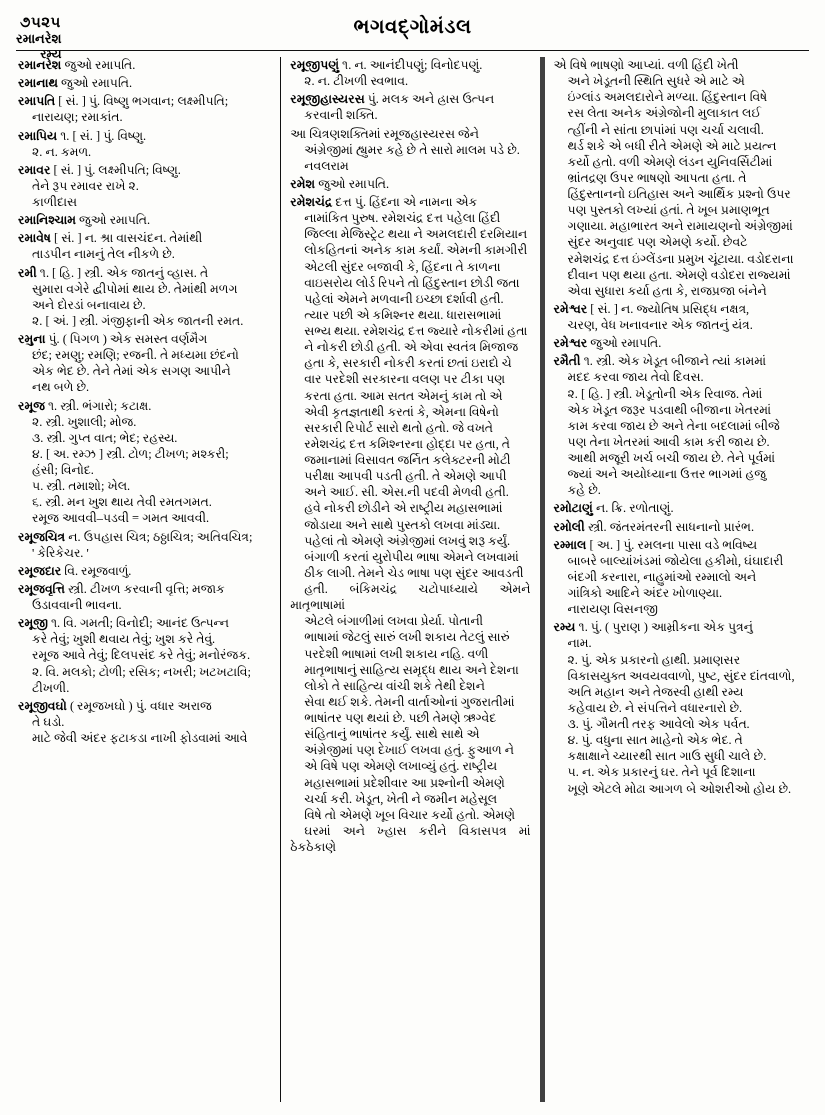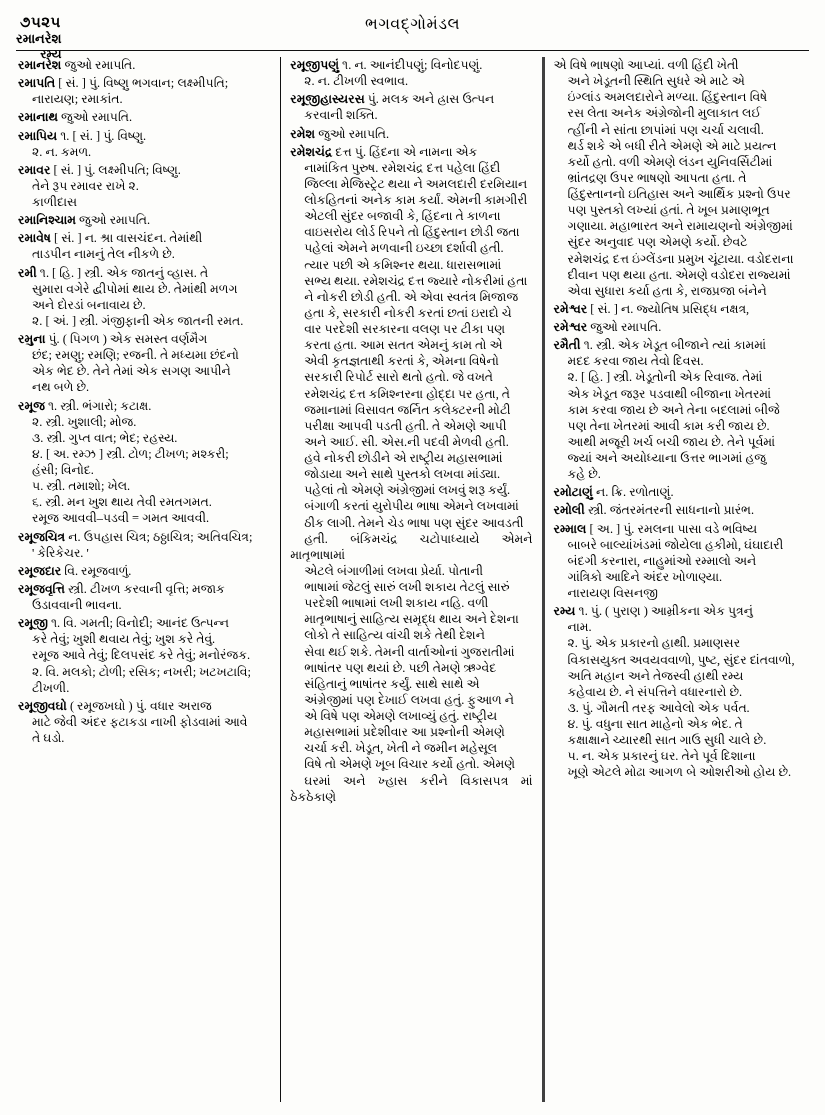--- a/index.html
+++ b/index.html
@@ -35,22 +35,22 @@
     font-size: 15px;
     font-weight: bold;
     letter-spacing: 0.5px;
     padding-left: 4px;
   }
   .running-title {
     position: absolute;
     left: 0;
     right: 0;
     text-align: center;
-    font-size: 16px;
-    font-weight: normal;
+    font-size: 20px;
+    font-weight: bold;
     letter-spacing: 0.5px;
     top: 1px;
   }
   .header-right {
     text-align: right;
     font-size: 13px;
     font-weight: bold;
     line-height: 1.25;
     padding-right: 4px;
     z-index: 2;
@@ -72,21 +72,21 @@
   }
   .col {
     width: 33.33%;
     box-sizing: border-box;
     padding: 0 9px;
     font-size: 12.4px;
     line-height: 1.30;
     text-align: justify;
   }
   .col.c1 { padding-left: 2px; }
-  .col.c2 { border-left: 1px solid #111; border-right: 3px solid #404040; }
+  .col.c2 { border-left: 1px solid #111; border-right: 5px solid #404040; }
   .col.c3 { padding-right: 2px; }
   .entry {
     margin-bottom: 2px;
   }
   .hw {
     font-weight: bold;
   }
   .sub {
     display: block;
     text-indent: 14px;
@@ -104,44 +104,45 @@
       <div>રમાનરેશ</div>
       <div class="hr-line2">રમ્ય</div>
     </div>
   </div>
 
   <div class="rule-top"></div>
 
   <div class="columns">
     <div class="col c1" id="col1">
         <div class="entry"><span class="hw">રમાનરેશ</span> <span>જુઓ રમાપતિ.</span></div>
+        <div class="entry"><span class="hw">રમાનાથ</span> <span>જુઓ રમાપતિ.</span></div>
         <div class="entry"><span class="hw">રમાપતિ</span> <span>[ સં. ] પું. વિષ્ણુ ભગવાન; લક્ષ્મીપતિ;</span><span class="sub">નારાયણ; રમાકાંત.</span></div>
-        <div class="entry"><span class="hw">રમાનાથ</span> <span>જુઓ રમાપતિ.</span></div>
         <div class="entry"><span class="hw">રમાપિય</span> <span>૧. [ સં. ] પું. વિષ્ણુ.</span><span class="sub">૨. ન. કમળ.</span></div>
         <div class="entry"><span class="hw">રમાવર</span> <span>[ સં. ] પું. લક્ષ્મીપતિ; વિષ્ણુ.</span><span class="sub">તેને રૂપ રમાવર રાખે ૨.</span><span class="sub">કાળીદાસ</span></div>
         <div class="entry"><span class="hw">રમાનિશ્ચામ</span> <span>જુઓ રમાપતિ.</span></div>
         <div class="entry"><span class="hw">રમાવેષ</span> <span>[ સં. ] ન. શ્રા વાસચંદન. તેમાંથી</span><span class="sub">તાડપીન નામનું તેલ નીકળે છે.</span></div>
         <div class="entry"><span class="hw">રમી</span> <span>૧. [ હિ. ] સ્ત્રી. એક જાતનું વ્હાસ. તે</span><span class="sub">સુમારા વગેરે દ્વીપોમાં થાય છે. તેમાંથી મળગ</span><span class="sub">અને દોરડાં બનાવાય છે.</span><span class="sub">૨. [ અં. ] સ્ત્રી. ગંજીફાની એક જાતની રમત.</span></div>
         <div class="entry"><span class="hw">રમુના</span> <span>પું. ( પિગળ ) એક સમસ્ત વર્ણમૈગ</span><span class="sub">છંદ; રમણુ; રમણિ; રજની. તે મધ્યમા છંદનો</span><span class="sub">એક ભેદ છે. તેને તેમાં એક સગણ આપીને</span><span class="sub">નથ બળે છે.</span></div>
         <div class="entry"><span class="hw">રમૂજ</span> <span>૧. સ્ત્રી. ભંગારો; કટાક્ષ.</span><span class="sub">૨. સ્ત્રી. ખુશાલી; મોજ.</span><span class="sub">૩. સ્ત્રી. ગુપ્ત વાત; ભેદ; રહસ્ય.</span><span class="sub">૪. [ અ. રમ્ઝ ] સ્ત્રી. ટોળ; ટીખળ; મશ્કરી;</span><span class="sub">હંસી; વિનોદ.</span><span class="sub">૫. સ્ત્રી. તમાશો; ખેલ.</span><span class="sub">૬. સ્ત્રી. મન ખુશ થાય તેવી રમતગમત.</span><span class="sub">રમૂજ આવવી–પડવી = ગમત આવવી.</span></div>
         <div class="entry"><span class="hw">રમૂજચિત્ર</span> <span>ન. ઉપહાસ ચિત્ર; ઠઠ્ઠાચિત્ર; અતિવચિત્ર;</span><span class="sub">' કેરિકેચર. '</span></div>
         <div class="entry"><span class="hw">રમૂજદાર</span> <span>વિ. રમૂજવાળું.</span></div>
         <div class="entry"><span class="hw">રમૂજવૃત્તિ</span> <span>સ્ત્રી. ટીખળ કરવાની વૃત્તિ; મજાક</span><span class="sub">ઉડાવવાની ભાવના.</span></div>
         <div class="entry"><span class="hw">રમૂજી</span> <span>૧. વિ. ગમતી; વિનોદી; આનંદ ઉત્પન્ન</span><span class="sub">કરે તેવું; ખુશી થવાય તેવું; ખુશ કરે તેવું.</span><span class="sub">રમૂજ આવે તેવું; દિલપસંદ કરે તેવું; મનોરંજક.</span><span class="sub">૨. વિ. મલકો; ટોળી; રસિક; નખરી; ખટખટાવિ;</span><span class="sub">ટીખળી.</span></div>
-        <div class="entry"><span class="hw">રમૂજીવઘો</span> <span>( રમૂજખઘો ) પું. વધાર અરાજ</span><span class="sub">માટે જેવી અંદર ફટાકડા નાખી ફોડવામાં આવે</span><span class="sub">તે ઘડો.</span></div>
+        <div class="entry"><span class="hw">રમૂજીવઘો</span> <span>( રમૂજખઘો ) પું. વધાર અરાજ</span><span class="sub">તે ઘડો.</span><span class="sub">માટે જેવી અંદર ફટાકડા નાખી ફોડવામાં આવે</span></div>
       </div>
     <div class="col c2" id="col2">
         <div class="entry"><span class="hw">રમૂજીપણું</span> <span>૧. ન. આનંદીપણું; વિનોદપણું.</span><span class="sub">૨. ન. ટીખળી સ્વભાવ.</span></div>
         <div class="entry"><span class="hw">રમૂજીહાસ્યરસ</span> <span>પું. મલક અને હ્રાસ ઉત્પન</span><span class="sub">કરવાની શક્તિ.</span></div>
+        <div class="entry"><span>આ ચિત્રણશક્તિમાં રમૂજહાસ્યરસ જેને</span><span class="sub">અંગ્રેજીમાં હ્યુમર કહે છે તે સારો માલમ પડે છે.</span><span class="sub">નવલરામ</span></div>
         <div class="entry"><span class="hw">રમેશ</span> <span>જુઓ રમાપતિ.</span></div>
         <div class="entry"><span class="hw">રમેશચંદ્ર</span> <span>દત્ત પું. હિંદના એ નામના એક</span><span class="sub">નામાંકિત પુરુષ. રમેશચંદ્ર દત્ત પહેલા હિંદી</span><span class="sub">જિલ્લા મેજિસ્ટ્રેટ થયા ને અમલદારી દરમિયાન</span><span class="sub">લોકહિતનાં અનેક કામ કર્યાં. એમની કામગીરી</span><span class="sub">એટલી સુંદર બજાવી કે, હિંદના તે કાળના</span><span class="sub">વાઇસરોય લોર્ડ રિપને તો હિંદુસ્તાન છોડી જતા</span><span class="sub">પહેલાં એમને મળવાની ઇચ્છા દર્શાવી હતી.</span><span class="sub">ત્યાર પછી એ કમિશ્નર થયા. ધારાસભામાં</span><span class="sub">સભ્ય થયા. રમેશચંદ્ર દત્ત જ્યારે નોકરીમાં હતા</span><span class="sub">ને નોકરી છોડી હતી. એ એવા સ્વતંત્ર મિજાજ</span><span class="sub">હતા કે, સરકારી નોકરી કરતાં છતાં ઇરાદો ચે</span><span class="sub">વાર પરદેશી સરકારના વલણ પર ટીકા પણ</span><span class="sub">કરતા હતા. આમ સતત એમનું કામ તો એ</span><span class="sub">એવી કૃતજ્ઞતાથી કરતાં કે, એમના વિષેનો</span><span class="sub">સરકારી રિપોર્ટ સારો થતો હતો. જે વખતે</span><span class="sub">રમેશચંદ્ર દત્ત કમિશ્નરના હોદ્દા પર હતા, તે</span><span class="sub">જમાનામાં વિસાવત જર્નિત કલેક્ટરની મોટી</span><span class="sub">પરીક્ષા આપવી પડતી હતી. તે એમણે આપી</span><span class="sub">અને આઈ. સી. એસ.ની પદવી મેળવી હતી.</span><span class="sub">હવે નોકરી છોડીને એ રાષ્ટ્રીય મહાસભામાં</span><span class="sub">જોડાયા અને સાથે પુસ્તકો લખવા માંડ્યા.</span><span class="sub">પહેલાં તો એમણે અંગ્રેજીમાં લખવું શરૂ કર્યું.</span><span class="sub">બંગાળી કરતાં યુરોપીય ભાષા એમને લખવામાં</span><span class="sub">ઠીક લાગી. તેમને ચેડ ભાષા પણ સુંદર આવડતી</span><span class="sub">હતી. બંકિમચંદ્ર ચટોપાધ્યાયે એમને માતૃભાષામાં</span><span class="sub">એટલે બંગાળીમાં લખવા પ્રેર્યા. પોતાની</span><span class="sub">ભાષામાં જેટલું સારું લખી શકાય તેટલું સારું</span><span class="sub">પરદેશી ભાષામાં લખી શકાય નહિ. વળી</span><span class="sub">માતૃભાષાનું સાહિત્ય સમૃદ્ધ થાય અને દેશના</span><span class="sub">લોકો તે સાહિત્ય વાંચી શકે તેથી દેશને</span><span class="sub">સેવા થઈ શકે. તેમની વાર્તાઓનાં ગુજરાતીમાં</span><span class="sub">ભાષાંતર પણ થયાં છે. પછી તેમણે ઋગ્વેદ</span><span class="sub">સંહિતાનું ભાષાંતર કર્યું. સાથે સાથે એ</span><span class="sub">અંગ્રેજીમાં પણ દેખાઈ લખવા હતું. ફુઆળ ને</span><span class="sub">એ વિષે પણ એમણે લખાવ્યું હતું. રાષ્ટ્રીય</span><span class="sub">મહાસભામાં પ્રદેશીવાર આ પ્રશ્નોની એમણે</span><span class="sub">ચર્ચા કરી. ખેડૂત, ખેતી ને જમીન મહેસૂલ</span><span class="sub">વિષે તો એમણે ખૂબ વિચાર કર્યો હતો. એમણે</span><span class="sub">ઘરમાં અને ખ્હાસ કરીને વિકાસપત્ર માં ઠેકઠેકાણે</span></div>
       </div>
     <div class="col c3" id="col3">
         <div class="entry"><span>એ વિષે ભાષણો આપ્યાં. વળી હિંદી ખેતી</span><span class="sub">અને ખેડૂતની સ્થિતિ સુધરે એ માટે એ</span><span class="sub">ઇંગ્લાંડ અમલદારોને મળ્યા. હિંદુસ્તાન વિષે</span><span class="sub">રસ લેતા અનેક અંગ્રેજોની મુલાકાત લઈ</span><span class="sub">ત્હીંની ને સાંતા છાપાંમાં પણ ચર્ચા ચલાવી.</span><span class="sub">થર્ડ શકે એ બધી રીતે એમણે એ માટે પ્રયત્ન</span><span class="sub">કર્યો હતો. વળી એમણે લંડન યુનિવર્સિટીમાં</span><span class="sub">ભ્રાંતદ્રણ ઉપર ભાષણો આપતા હતા. તે</span><span class="sub">હિંદુસ્તાનનો ઇતિહાસ અને આર્થિક પ્રશ્નો ઉપર</span><span class="sub">પણ પુસ્તકો લખ્યાં હતાં. તે ખૂબ પ્રમાણભૂત</span><span class="sub">ગણાયા. મહાભારત અને રામાયણનો અંગ્રેજીમાં</span><span class="sub">સુંદર અનુવાદ પણ એમણે કર્યો. છેવટે</span><span class="sub">રમેશચંદ્ર દત્ત ઇંગ્લેંડના પ્રમુખ ચૂંટાયા. વડોદરાના</span><span class="sub">દીવાન પણ થયા હતા. એમણે વડોદરા રાજ્યમાં</span><span class="sub">એવા સુધારા કર્યા હતા કે, રાજપ્રજા બંનેને</span></div>
-        <div class="entry"><span class="hw">રમેશ્વર</span> <span>[ સં. ] ન. જ્યોતિષ પ્રસિદ્ધ નક્ષત્ર,</span></div>
+        <div class="entry"><span class="hw">રમેશ્વર</span> <span>[ સં. ] ન. જ્યોતિષ પ્રસિદ્ધ નક્ષત્ર,</span><span class="sub">ચરણ, વેધ ખનાવનાર એક જાતનું યંત્ર.</span></div>
         <div class="entry"><span class="hw">રમેશ્વર</span> <span>જુઓ રમાપતિ.</span></div>
         <div class="entry"><span class="hw">રમૈતી</span> <span>૧. સ્ત્રી. એક ખેડૂત બીજાને ત્યાં કામમાં</span><span class="sub">મદદ કરવા જાય તેવો દિવસ.</span><span class="sub">૨. [ હિ. ] સ્ત્રી. ખેડૂતોની એક રિવાજ. તેમાં</span><span class="sub">એક ખેડૂત જરૂર પડવાથી બીજાના ખેતરમાં</span><span class="sub">કામ કરવા જાય છે અને તેના બદલામાં બીજે</span><span class="sub">પણ તેના ખેતરમાં આવી કામ કરી જાય છે.</span><span class="sub">આથી મજૂરી ખર્ચ બચી જાય છે. તેને પૂર્વમાં</span><span class="sub">જ્યાં અને અયોધ્યાના ઉત્તર ભાગમાં હજુ</span><span class="sub">કહે છે.</span></div>
         <div class="entry"><span class="hw">રમોટાણું</span> <span>ન. ક્રિ. રળોતાણું.</span></div>
         <div class="entry"><span class="hw">રમોલી</span> <span>સ્ત્રી. જંતરમંતરની સાધનાનો પ્રારંભ.</span></div>
         <div class="entry"><span class="hw">રમ્માલ</span> <span>[ અ. ] પું. રમલના પાસા વડે ભવિષ્ય</span><span class="sub">બાબરે બાલ્યાંખંડમાં જોયેલા હકીમો, ઘંઘાદારી</span><span class="sub">બંદગી કરનારા, નાહુમાંઓ રમ્માલો અને</span><span class="sub">ગાંત્રિકો આદિને અંદર ખોળાણ્યા.</span><span class="sub">નારાયણ વિસનજી</span></div>
         <div class="entry"><span class="hw">રમ્ય</span> <span>૧. પું. ( પુરાણ ) આમ્રીકના એક પુત્રનું</span><span class="sub">નામ.</span><span class="sub">૨. પું. એક પ્રકારનો હાથી. પ્રમાણસર</span><span class="sub">વિકાસયુક્ત અવયવવાળો, પુષ્ટ, સુંદર દાંતવાળો,</span><span class="sub">અતિ મહાન અને તેજસ્વી હાથી રમ્ય</span><span class="sub">કહેવાય છે. ને સંપત્તિને વધારનારો છે.</span><span class="sub">૩. પું. ગૌમતી તરફ આવેલો એક પર્વત.</span><span class="sub">૪. પું. વધુના સાત માહેનો એક ભેદ. તે</span><span class="sub">કક્ષાક્ષાને ચ્યારથી સાત ગાઉ સુધી ચાલે છે.</span><span class="sub">૫. ન. એક પ્રકારનું ઘર. તેને પૂર્વ દિશાના</span><span class="sub">ખૂણે એટલે મોઢા આગળ બે ઓશરીઓ હોય છે.</span></div>
       </div>
   </div>
 
 </div>

